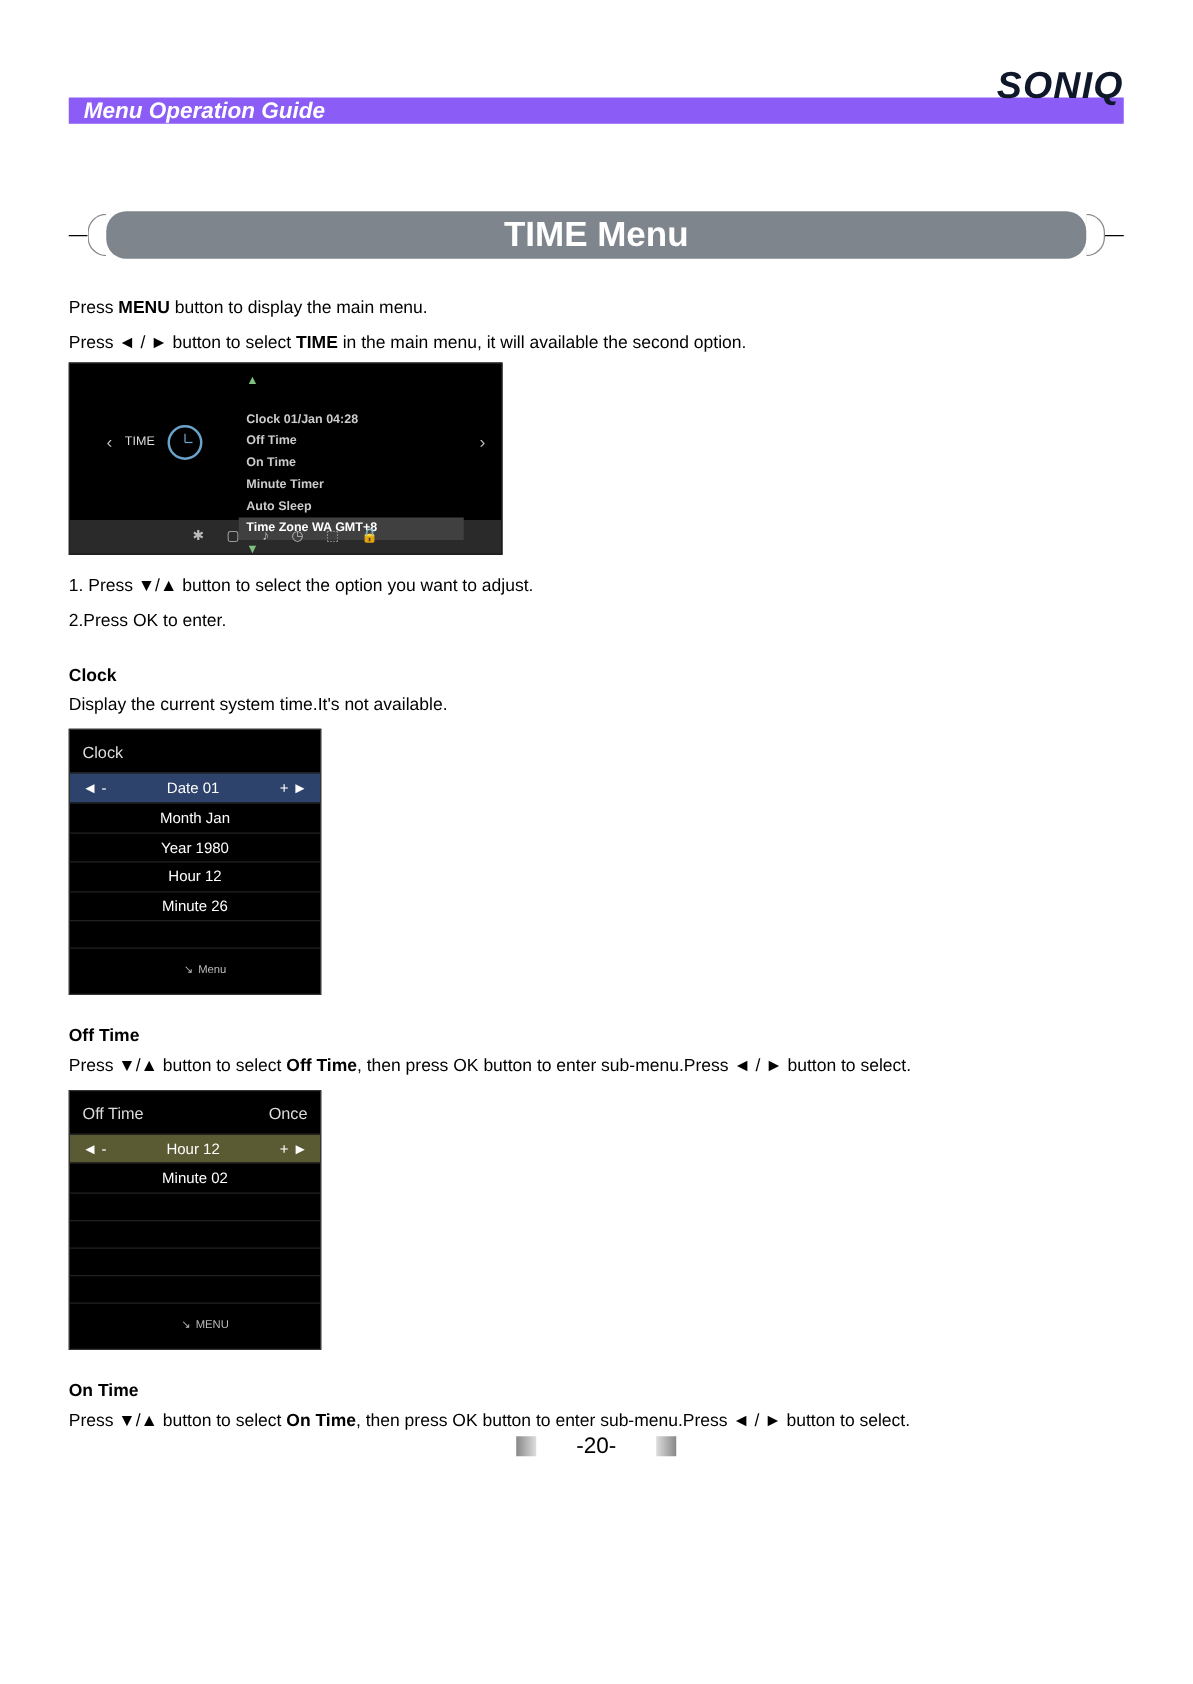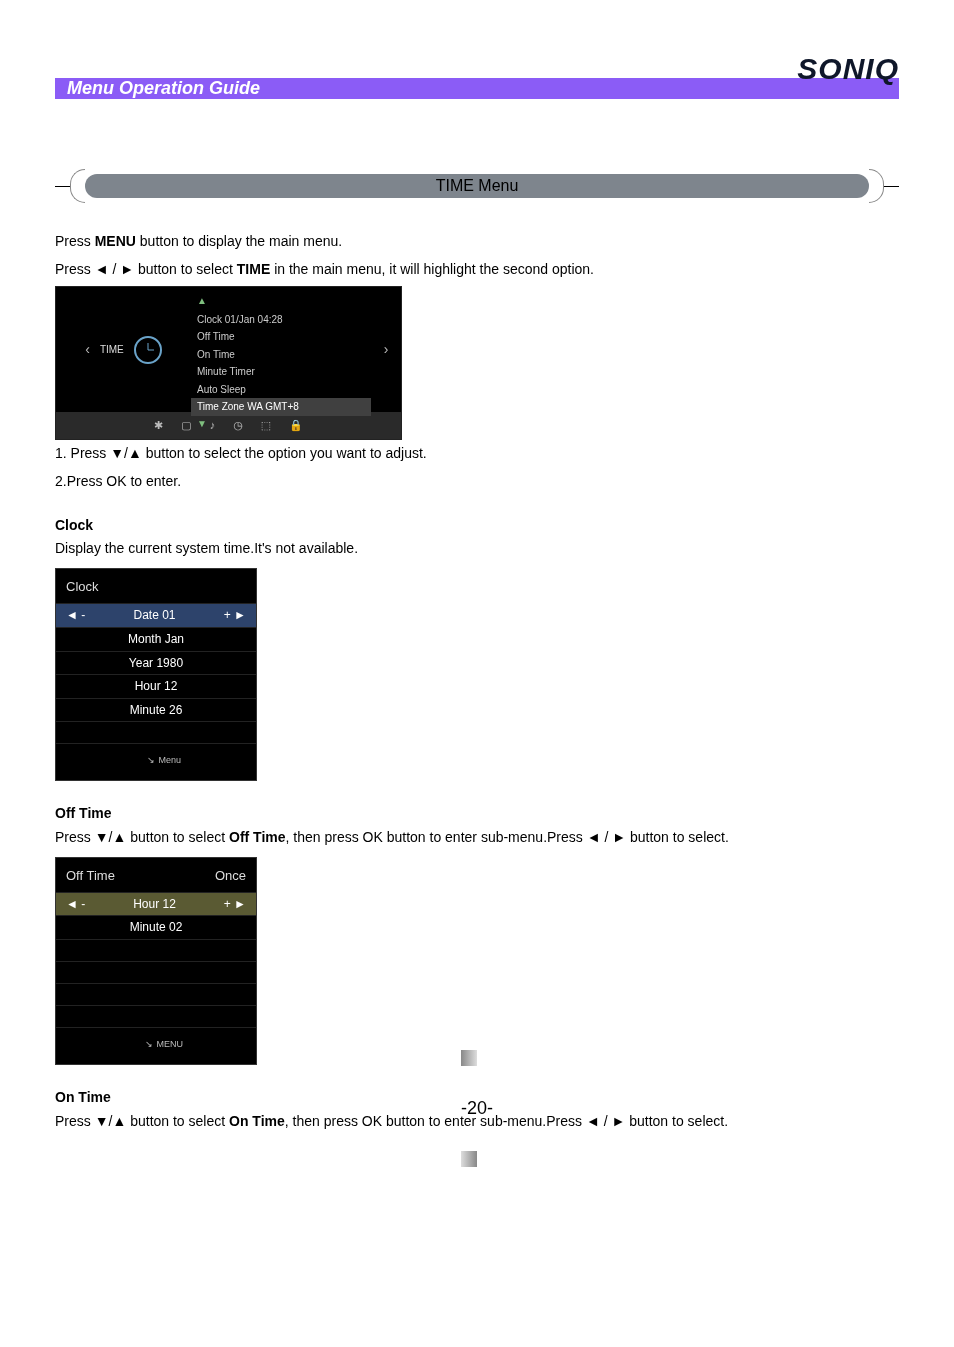--- a/index.html
+++ b/index.html
@@ -55,24 +55,24 @@
     flex-shrink: 0;
   }
   .title-band-cap.right {
     border-left: none;
     border-right: 1px solid #888;
     border-radius: 0 16px 16px 0;
   }
   .title-band {
     flex: 1;
     background: #7e858d;
-    color: #000000;
+    color: #ffffff;
     text-align: center;
-    font-weight: normal;
-    font-size: 16px;
+    font-weight: bold;
+    font-size: 28px;
     padding: 3px 0;
     border-radius: 16px;
   }
   .content {
     margin-top: 28px;
     font-size: 14px;
     line-height: 1.55;
   }
   .content p { margin: 2px 0 6px 0; }
   .bold { font-weight: bold; }
@@ -122,21 +122,21 @@
     background: #6aa3c9;
     transform: translate(0,-50%);
   }
   .osd-mid {
     flex: 1;
     padding: 6px 0;
     display: flex;
     flex-direction: column;
   }
   .osd-arrow-row { text-align: left; padding-left: 6px; color: #7fbf7f; }
-  .osd-items { margin-top: 2px; }
+  .osd-items { margin-top: 14px; font-weight: bold; }
   .osd-item { padding: 1px 6px; color: #ccc; white-space: nowrap; }
   .osd-item.hl { background: #404040; color: #fff; }
   .osd-right {
     width: 30px;
     display: flex;
     align-items: center;
     justify-content: center;
     color: #bbb;
     font-size: 14px;
   }
@@ -197,23 +197,23 @@
     color: #bbb;
     border-top: 1px solid #222;
   }
   .panel-foot .micon { margin-right: 4px; }
   .footer-page {
     position: absolute;
     bottom: 70px;
     left: 50%;
     transform: translateX(-50%);
     display: flex;
+    align-items: center;
     gap: 32px;
     font-size: 18px;
-    flex-direction: column;
   }
   .pn-box {
     width: 16px; height: 16px;
     background: linear-gradient(to right, #888, #ddd);
   }
   .pn-box.right { background: linear-gradient(to left, #888, #ddd); }
   .sm-icon { font-size: 11px; }
 </style>
 </head>
 <body>
@@ -229,21 +229,21 @@
     <div class="title-band">TIME  Menu</div>
     <div class="title-band-cap right"></div>
     <div class="title-band-line"></div>
   </div>
 
   <div class="content">
     <p>
       <span>Press </span><span class="bold">MENU</span><span> button to display the main menu.</span>
     </p>
     <p>
-      <span>Press ◄ / ► button to select </span><span class="bold">TIME</span><span> in the main menu, it will highlight the second option.</span>
+      <span>Press ◄ / ► button to select </span><span class="bold">TIME</span><span> in the main menu, it will available the second option.</span>
     </p>
 
     <div class="osd">
       <div class="osd-top">
         <div class="osd-left">
           <span class="osd-left-chevron">‹</span>
           <span>TIME</span>
           <span class="osd-clock-icon"></span>
         </div>
         <div class="osd-mid">
@@ -263,21 +263,21 @@
       <div class="osd-bottom">
         <span class="sm-icon">✱</span>
         <span class="sm-icon">▢</span>
         <span class="sm-icon">♪</span>
         <span class="sm-icon">◷</span>
         <span class="sm-icon">⬚</span>
         <span class="sm-icon">🔒</span>
       </div>
     </div>
 
-    <p style="margin-top:3px">1. Press ▼/▲ button to select the option you want to adjust.</p>
+    <p style="margin-top:14px">1. Press ▼/▲ button to select the option you want to adjust.</p>
     <p>2.Press OK to enter.</p>
 
     <div class="section-head">Clock</div>
     <p>Display the current system time.It's not available.</p>
     <div class="panel">
       <div class="panel-title">
         <span>Clock</span>
         <span></span>
       </div>
       <div class="panel-row hl">

